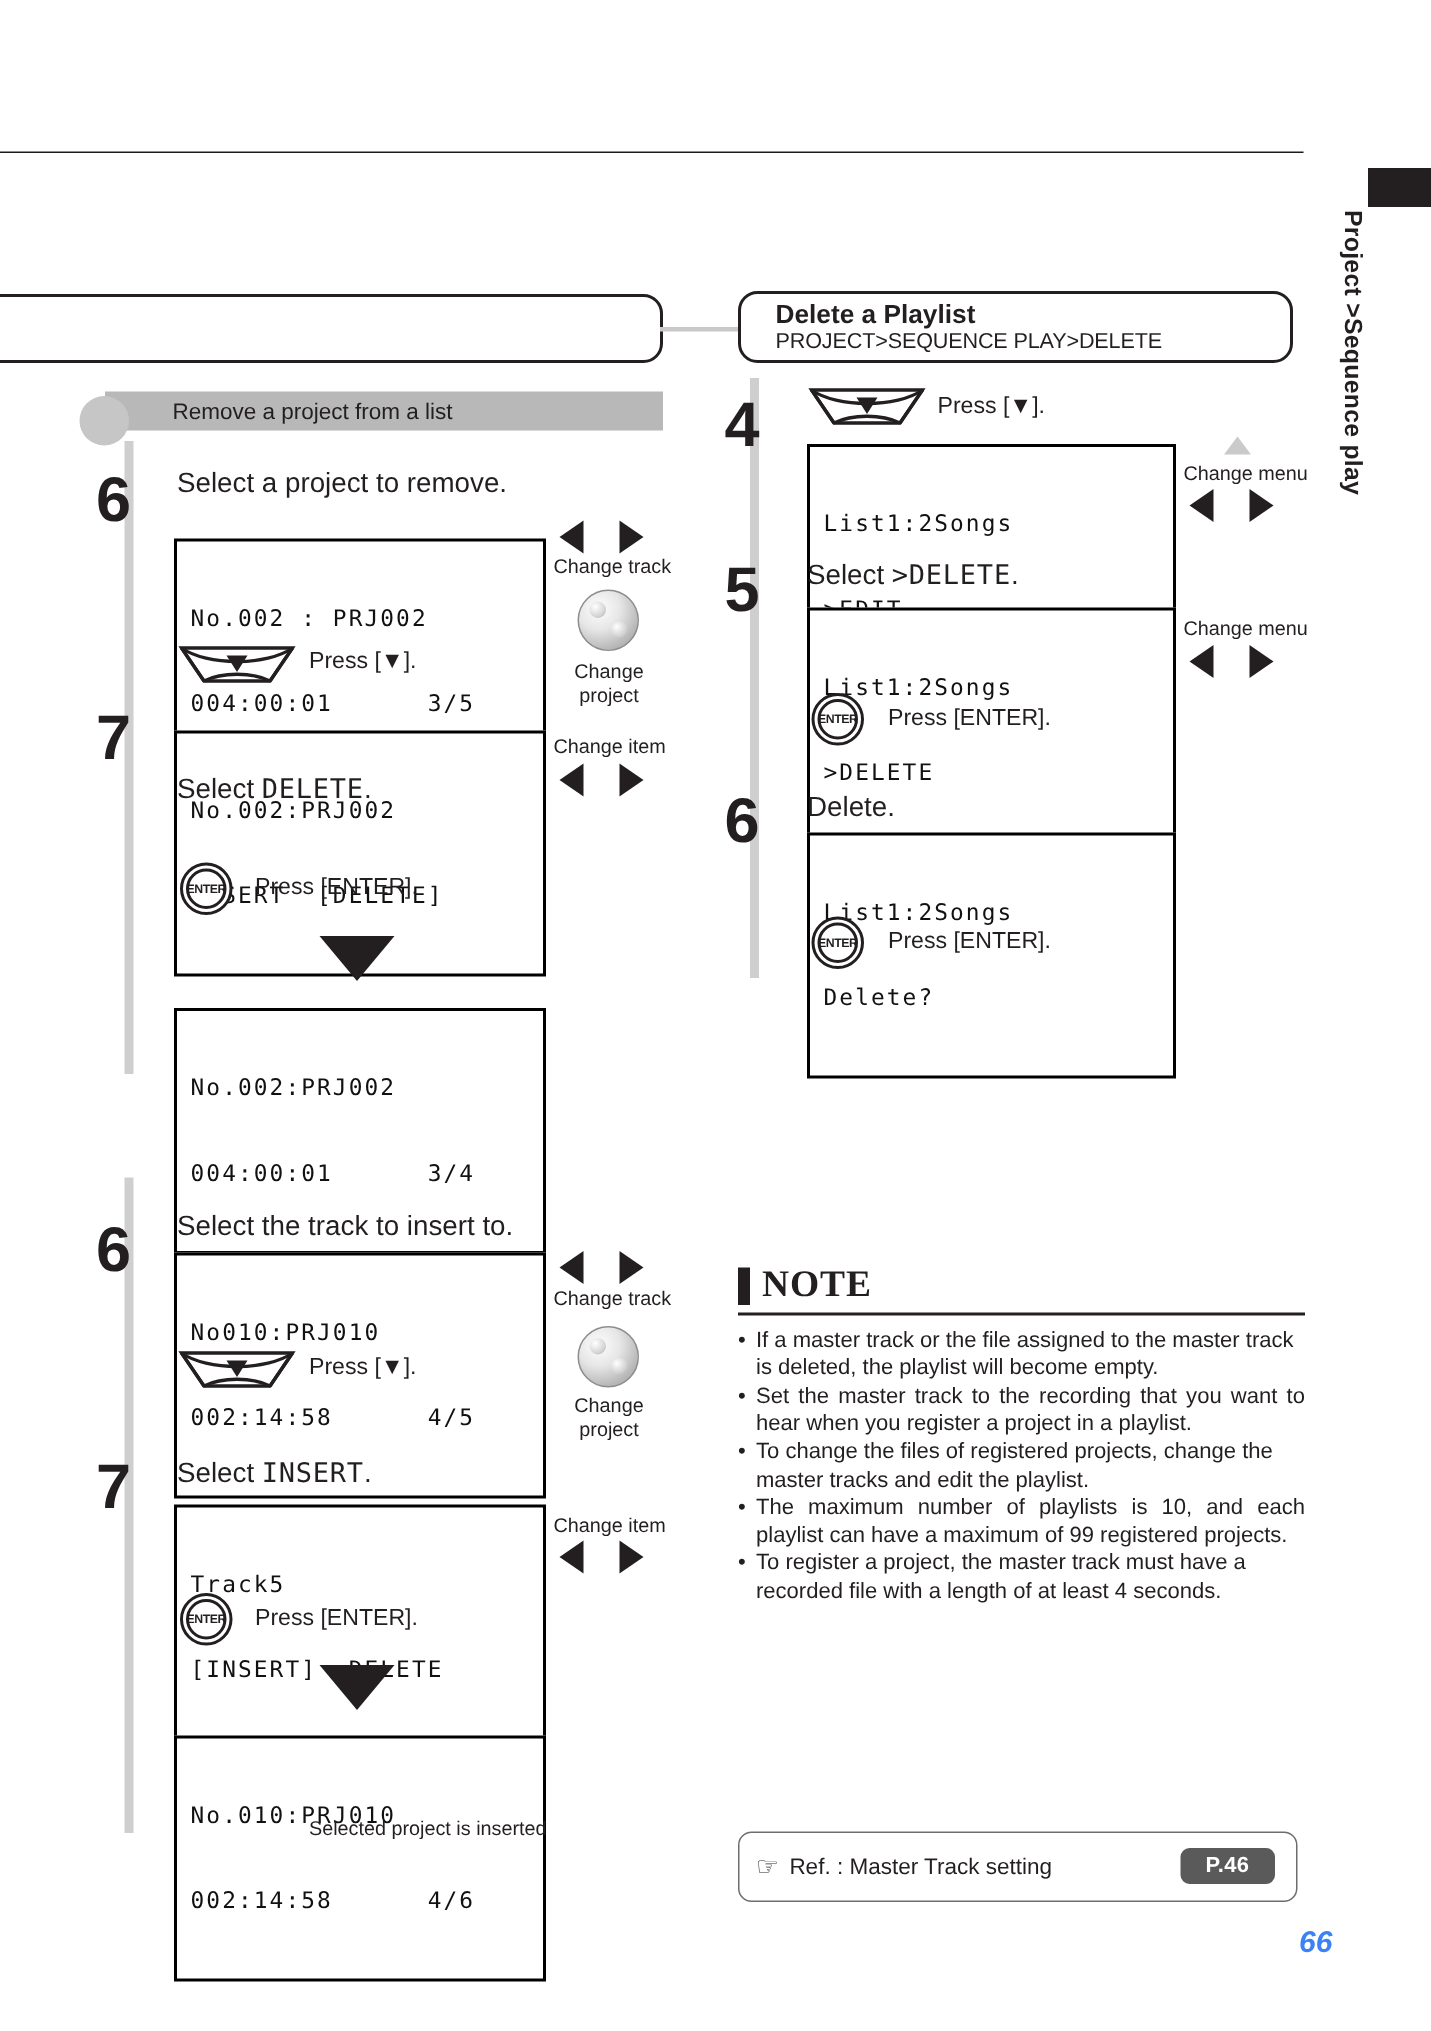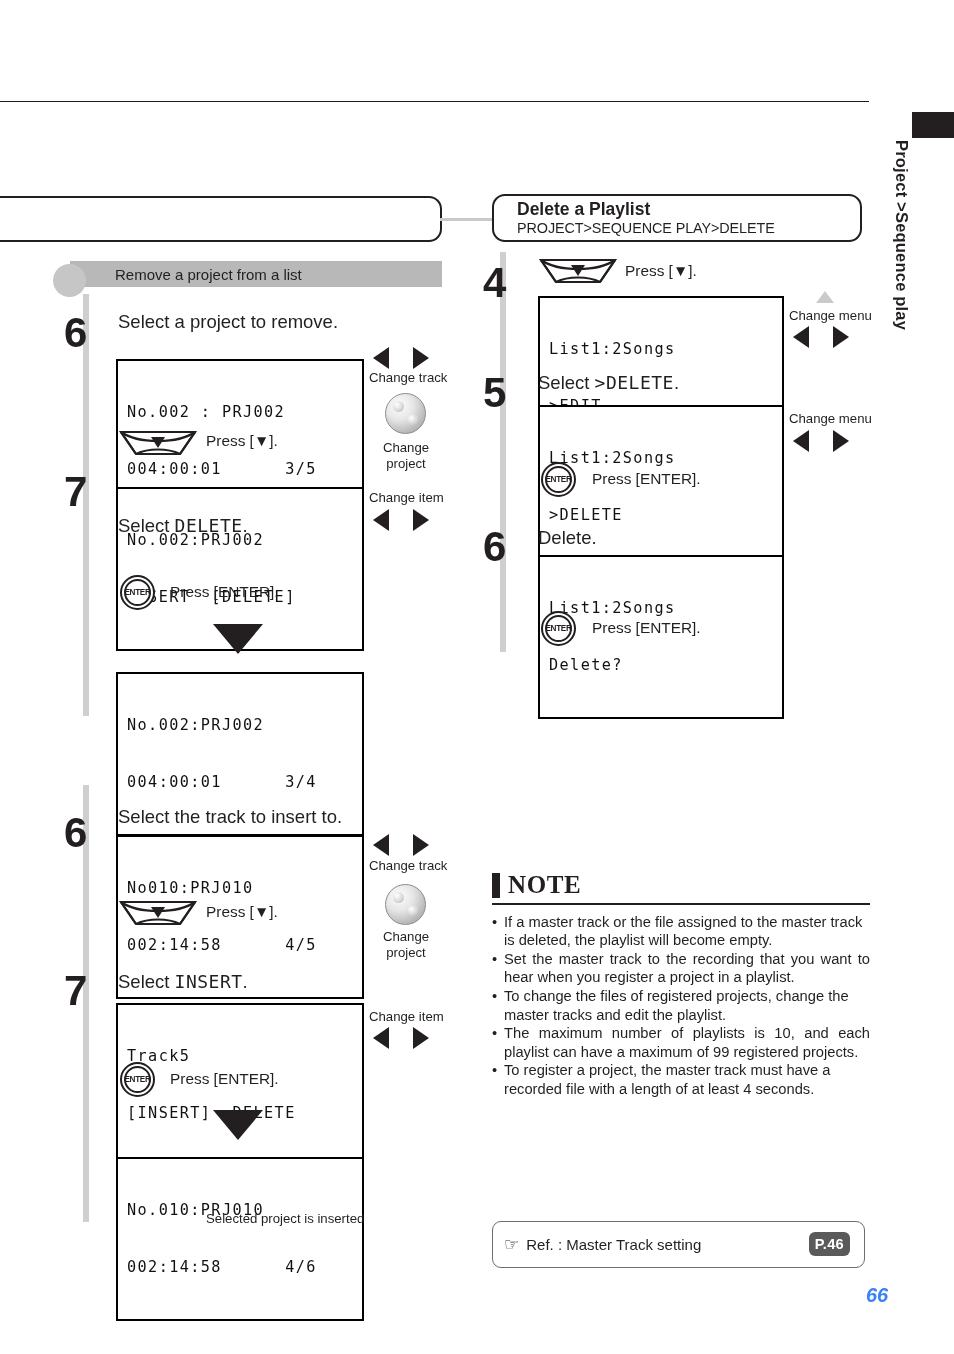--- a/index.html
+++ b/index.html
@@ -155,21 +155,21 @@
     background: radial-gradient(circle at 35% 32%, #fff 0%, #d6d6d6 60%, #a9a9a9 100%);
   }
   .dial .d2 {
     position: absolute; left: 21px; top: 20px; width: 12px; height: 12px;
     border-radius: 50%;
     background: radial-gradient(circle at 35% 32%, #fff 0%, #cfcfcf 60%, #9e9e9e 100%);
   }
 
   
   .note-wrap { position: absolute; left: 492px; top: 843px; width: 378px; }
-  .note-head { display: flex; align-items: center; margin-top: 28px; }
+  .note-head { display: flex; align-items: center; }
   .note-bar { width: 8px; height: 25px; background: #231f20; margin-right: 8px; }
   .note-title {
     font-family: "Liberation Serif", serif;
     font-size: 25px; font-weight: bold; color: #231f20; letter-spacing: 0.6px;
   }
   .note-rule { height: 1.6px; background: #231f20; margin-top: 4px; width: 100%; }
   .note-list { margin-top: 8px; }
   .note-item {
     display: flex; font-size: 14.7px; line-height: 18.6px; color: #231f20;
     margin-bottom: 0px;
@@ -182,21 +182,21 @@
   .refbox {
     position: absolute; left: 492px; top: 1221px; width: 373px; height: 47px;
     border: 1.4px solid #6d6d6d; border-radius: 9px;
     display: flex; align-items: center; background: #fff;
   }
   .ref-hand { font-size: 17px; margin-left: 11px; color: #231f20; }
   .ref-text { font-size: 15px; margin-left: 7px; color: #231f20; }
   .ref-page {
     position: absolute; right: 14px; top: 10px;
     background: #5a5a5a; color: #fff; border-radius: 6px;
-    padding: 4px 6px; font-size: 14.6px; font-weight: bold; letter-spacing: 0.3px;
+    padding: 4px 17px; font-size: 14.6px; font-weight: bold; letter-spacing: 0.3px;
   }
 
   .pagenum {
     position: absolute; left: 866px; top: 1284px;
     font-size: 20px; font-weight: bold; color: #3b82f6; font-style: italic;
   }
 </style>
 </head>
 <body>
 

